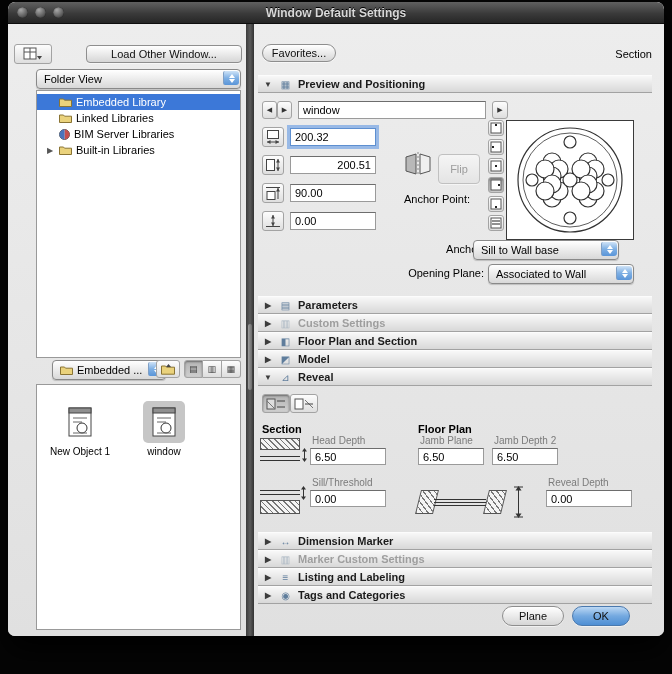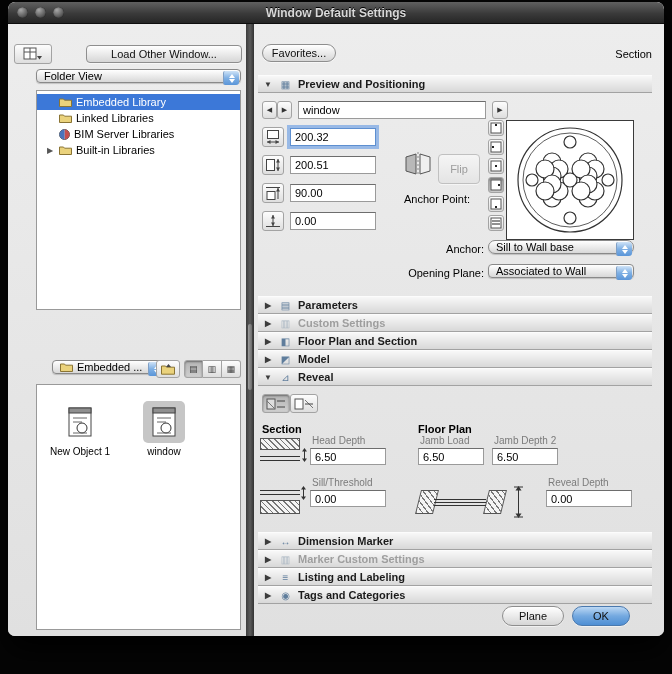--- a/index.html
+++ b/index.html
@@ -11,21 +11,21 @@
   .light { width:11px; height:11px; border-radius:50%; background:radial-gradient(circle at 35% 28%, #a8a8a8, #4e4e4e 72%); box-shadow:inset 0 0 1px #000; }
   .panelbg { position:absolute; left:0; top:22px; right:0; bottom:0; background:linear-gradient(#ededed,#e0e0e0); }
   .splitter { position:absolute; left:238px; top:22px; width:8px; bottom:0; background:linear-gradient(90deg,#3c3c3c,#5b5b5b,#323232); }
   .grip { position:absolute; left:2px; top:300px; width:4px; height:66px; border-radius:2px; background:linear-gradient(90deg,#9e9e9e,#6d6d6d); }
   .btn { position:absolute; display:flex; align-items:center; justify-content:center; font-size:11px; color:#101010; background:linear-gradient(#ffffff,#d6d6d6); border:1px solid #8e8e8e; border-radius:4px; box-shadow:0 1px 0 rgba(255,255,255,.55); cursor:default; }
   .pill { border-radius:10px; }
   .btn.disabled { color:#9c9c9c; background:linear-gradient(#f5f5f5,#e4e4e4); border-color:#c0c0c0; }
   .btn.primary { background:linear-gradient(#bcd8f4,#74a9e0 50%,#4f8fd4); border-color:#4a79ae; }
   .field { position:absolute; height:18px; border:1px solid #9a9a9a; border-top-color:#6d6d6d; background:#fff; font-size:11px; font-family:"Liberation Sans",sans-serif; padding:0 4px; color:#000; }
   .field.focused { outline:none; border:1px solid #5d8fd0; box-shadow:0 0 0 3px rgba(108,158,228,.65); }
-  .popup { position:absolute; height:14px; border:1px solid #898989; border-radius:4px; background:linear-gradient(#ffffff,#d8d8d8); font-size:11px; color:#000; display:flex; align-items:center; gap:4px; padding:0 20px 0 7px; box-shadow:0 1px 1px rgba(0,0,0,.18); }
+  .popup { position:absolute; height:20px; border:1px solid #898989; border-radius:4px; background:linear-gradient(#ffffff,#d8d8d8); font-size:11px; color:#000; display:flex; align-items:center; gap:4px; padding:0 20px 0 7px; box-shadow:0 1px 1px rgba(0,0,0,.18); }
   .stepper { position:absolute; right:1px; top:1px; width:16px; height:14px; border-radius:2px 3px 3px 2px; background:linear-gradient(#cfe3f7,#7fb0e4 50%,#5a95d8); border-left:1px solid #7f9fc5; display:flex; flex-direction:column; align-items:center; justify-content:center; gap:1px; }
   .tri-up { width:0; height:0; border-left:3px solid transparent; border-right:3px solid transparent; border-bottom:4px solid #fff; }
   .tri-dn { width:0; height:0; border-left:3px solid transparent; border-right:3px solid transparent; border-top:4px solid #fff; }
   .listbox { position:absolute; background:#fff; border:1px solid #999; }
   .tree-item { height:16px; display:flex; align-items:center; gap:4px; font-size:11px; color:#000; padding-left:8px; }
   .tree-item .disc { width:10px; font-size:8px; color:#555; text-align:center; }
   .tree-item.selected { background:#3c78d8; color:#fff; }
   .acc { position:absolute; left:250px; width:394px; height:18px; display:flex; align-items:center; gap:5px; padding-left:5px; font-size:11px; font-weight:bold; color:#1b1b1b; background:linear-gradient(#f8f8f8,#d8d8d8); border-top:1px solid #fcfcfc; border-bottom:1px solid #a2a2a2; }
   .acc .tri { width:10px; font-size:8px; color:#3c3c3c; text-align:center; }
   .acc .sicon { width:15px; text-align:center; font-size:10px; color:#5f7d9c; font-weight:normal; }
@@ -76,21 +76,21 @@
   </div>
 
   <div class="popup" style="left:28px;top:67px;width:205px;">
     <span>Folder View</span>
     <span class="stepper">
         <span class="tri-up"></span>
         <span class="tri-dn"></span>
       </span>
   </div>
 
-  <div class="listbox" style="left:28px;top:88px;width:205px;height:220px;padding-top:3px;">
+  <div class="listbox" style="left:28px;top:88px;width:205px;height:268px;padding-top:3px;">
     <div class="tree-item selected">
       <span class="disc"></span>
       <svg width="13" height="10" viewBox="0 0 13 10">
           <path d="M.5 2 h4 l1 1.2 h7 v6.3 h-12 z" fill="#ead27c" stroke="#8a7434"></path>
         </svg>
       <span>Embedded Library</span>
     </div>
     <div class="tree-item">
       <span class="disc"></span>
       <svg width="13" height="10" viewBox="0 0 13 10">
@@ -198,21 +198,21 @@
   <input class="field focused" style="left: 282px; top: 126px; width: 86px;" value="200.32">
 
   <div class="iconbtn" style="left:254px;top:153px;width:22px;height:20px;">
     <svg width="16" height="16" viewBox="0 0 16 16">
         <rect x="1.5" y="2.5" width="8" height="11" fill="#fff" stroke="#444"></rect>
         <line x1="13" y1="2" x2="13" y2="14" stroke="#444"></line>
         <path d="M13 2 l-2 3.5 h4 z" fill="#444"></path>
         <path d="M13 14 l-2 -3.5 h4 z" fill="#444"></path>
       </svg>
   </div>
-  <input class="field" style="left: 282px; top: 154px; width: 86px;" value="200.51">
+  <input class="field" style="left: 282px; top: 154px; width: 86px; text-align: right;" value="200.51">
 
   <div class="iconbtn" style="left:254px;top:181px;width:22px;height:20px;">
     <svg width="16" height="16" viewBox="0 0 16 16">
         <line x1="1" y1="2.5" x2="15" y2="2.5" stroke="#444"></line>
         <rect x="2" y="6.5" width="8" height="8" fill="#fff" stroke="#444"></rect>
         <line x1="13" y1="3" x2="13" y2="14" stroke="#444"></line>
         <path d="M13 3 l-2 3.5 h4 z" fill="#444"></path>
       </svg>
   </div>
   <input class="field" style="left: 282px; top: 182px; width: 86px;" value="90.00">
@@ -308,21 +308,21 @@
         <circle cx="63" cy="21" r="6"></circle>
           <circle cx="101" cy="59" r="6"></circle>
           <circle cx="63" cy="97" r="6"></circle>
           <circle cx="25" cy="59" r="6"></circle>
         <circle cx="63" cy="59" r="7"></circle>
       </g>
     </svg>
   </div>
 
   <div class="lab" style="left:400px;top:241px;width:76px;text-align:right;">Anchor:</div>
-  <div class="popup" style="left:480px;top:238px;width:146px;border-radius:9px;">
+  <div class="popup" style="left:465px;top:238px;width:146px;">
     <span>Sill to Wall base</span>
     <span class="stepper">
         <span class="tri-up"></span>
         <span class="tri-dn"></span>
       </span>
   </div>
   <div class="lab" style="left:396px;top:265px;width:80px;text-align:right;">Opening Plane:</div>
   <div class="popup" style="left:480px;top:262px;width:146px;">
     <span>Associated to Wall</span>
     <span class="stepper">
@@ -396,21 +396,21 @@
     <div class="hline" style="left:4px;top:6px;width:40px;"></div>
     <div class="hline" style="left:4px;top:10px;width:40px;"></div>
     <div class="hatch" style="position:absolute;left:4px;top:16px;width:40px;height:14px;"></div>
     <svg style="position:absolute;left:44px;top:2px;" width="7" height="14" viewBox="0 0 7 14">
         <line x1="3.5" y1="1" x2="3.5" y2="13" stroke="#333"></line>
         <path d="M3.5 0 l-2.5 3.5 h5 z" fill="#333"></path>
         <path d="M3.5 14 l-2.5 -3.5 h5 z" fill="#333"></path>
       </svg>
   </div>
 
-  <div class="lab gray" style="left:412px;top:433px;">Jamb Load</div>
+  <div class="lab gray" style="left:412px;top:433px;">Jamb Plane</div>
   <input class="field" style="left: 410px; top: 446px; width: 66px; height: 17px;" value="6.50">
   <div class="lab gray" style="left:486px;top:433px;">Jamb Depth 2</div>
   <input class="field" style="left: 484px; top: 446px; width: 66px; height: 17px;" value="6.50">
 
   <div style="position:absolute;left:410px;top:482px;width:112px;height:38px;">
     <div class="hatch" style="position:absolute;left:0;top:6px;width:18px;height:24px;transform:skewX(-14deg);"></div>
     <div class="hatch" style="position:absolute;left:68px;top:6px;width:18px;height:24px;transform:skewX(-14deg);"></div>
     <div class="hline" style="left:16px;top:15px;width:52px;"></div>
     <div class="hline" style="left:16px;top:18px;width:52px;"></div>
     <div class="hline" style="left:16px;top:21px;width:52px;"></div>

